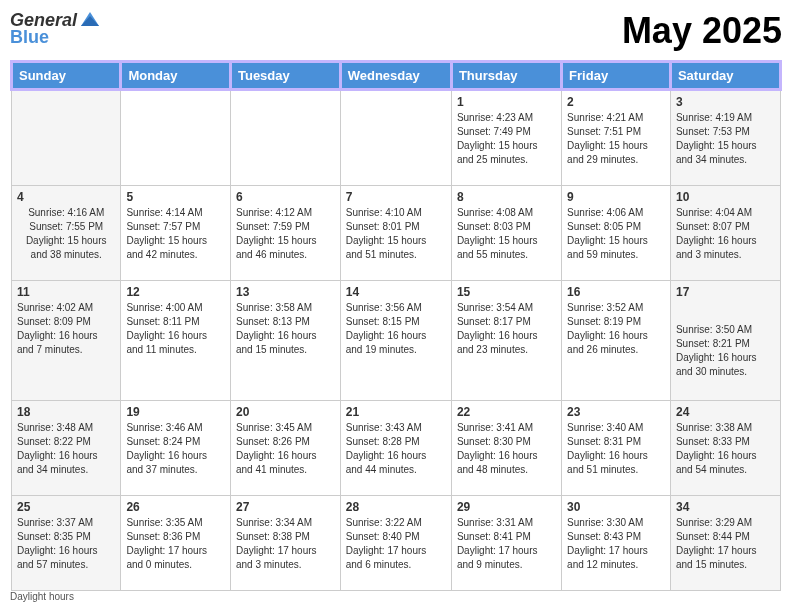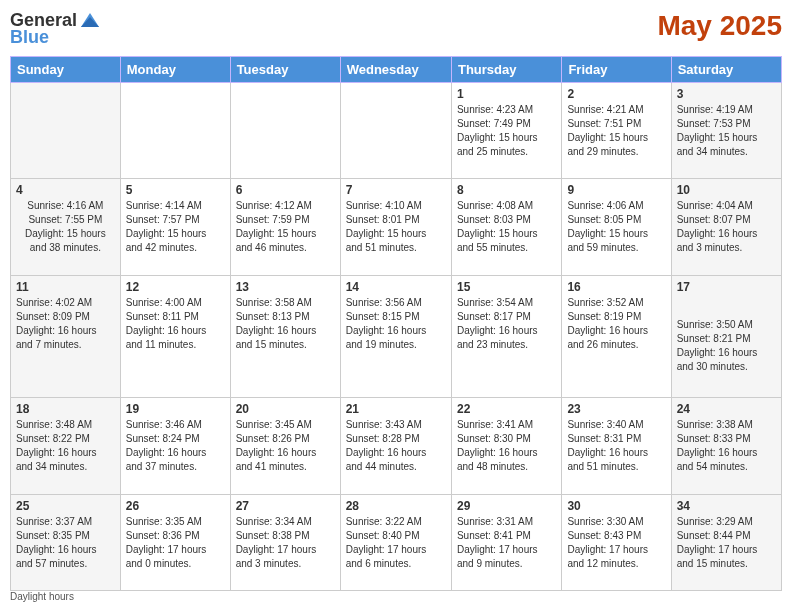--- a/index.html
+++ b/index.html
@@ -34,40 +34,40 @@
     }
     .logo-text-blue {
       font-size: 18px;
       font-weight: bold;
       color: #4a90d9;
     }
     .title-block {
       text-align: right;
     }
     .month-year {
-      font-size: 28px;
+      font-size: 36px;
       font-weight: bold;
-      color: #c2410c;
+      color: #000000;
     }
     .location {
       font-size: 14px;
       color: #555;
     }
     .calendar {
       width: 100%;
       border-collapse: collapse;
       flex: 1;
     }
     .calendar th {
       background-color: #4a90d9;
       color: #fff;
       text-align: left;
       padding: 5px 6px;
       font-size: 13px;
-      border: 1px solid #c4b5fd;
+      border: 3px solid #c4b5fd;
     }
     .calendar td {
       border: 1px solid #ccc;
       vertical-align: top;
       padding: 4px 5px;
       font-size: 9.5px;
       color: #333;
       width: 113px;
       height: 80px;
     }
@@ -97,21 +97,21 @@
       text-align: left;
     }
   </style>
 </head>
 <body>
 
 <div class="page">
   <div class="header">
     <div class="logo">
       <div style="display:flex;flex-direction:column;align-items:flex-start;">
-        <div style="display:flex;align-items:center;">
+        <div style="display:flex;font-style:italic;">
           <span class="logo-text-general">General</span>
           <svg width="22" height="22" viewBox="0 0 22 22" style="margin-left:2px;margin-top:-2px;">
             <polygon points="2,18 11,4 20,18" fill="#4a90d9"></polygon>
             <polygon points="2,18 11,8 20,18" fill="#2a6bb5"></polygon>
           </svg>
         </div>
         <span class="logo-text-blue" style="margin-top:-4px;">Blue</span>
       </div>
     </div>
     <div class="title-block">

